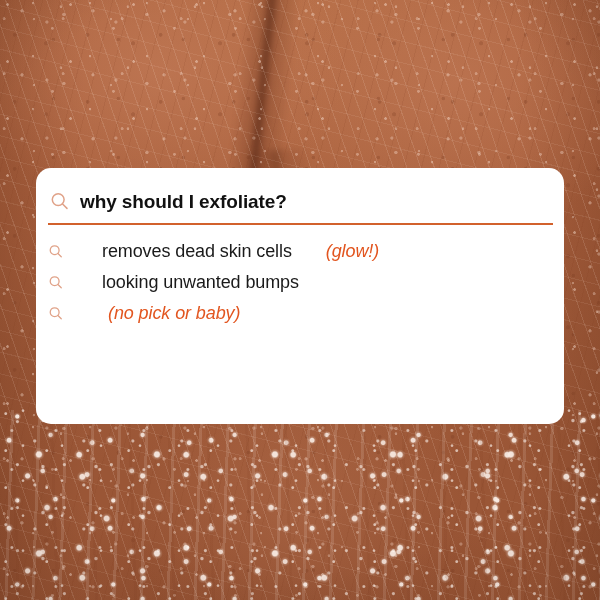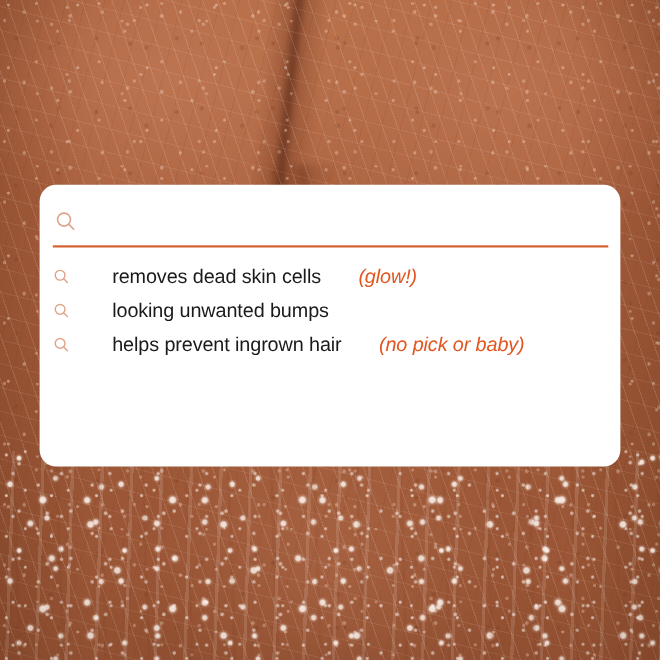--- a/index.html
+++ b/index.html
@@ -283,20 +283,21 @@
   <div class="wet-bands"></div>
   <div class="vignette"></div>
 
   <div class="card">
 
     <div class="card-head">
       <svg class="mag mag-head" viewBox="0 0 24 24" aria-hidden="true">
         <circle cx="10.2" cy="9.6" r="5.9" fill="none" stroke="#e0a288" stroke-width="1.5"></circle>
         <line x1="14.6" y1="14.0" x2="19.0" y2="18.4" stroke="#e0a288" stroke-width="1.5" stroke-linecap="round"></line>
       </svg>
+      <div class="head-title">why should I exfoliate?</div>
     </div>
 
     <div class="divider"></div>
 
     <div class="rows">
 
       <div class="row">
         <svg class="mag" viewBox="0 0 24 24" aria-hidden="true">
           <circle cx="10.2" cy="9.6" r="5.9" fill="none" stroke="#e0a288" stroke-width="1.7"></circle>
           <line x1="14.6" y1="14.0" x2="19.0" y2="18.4" stroke="#e0a288" stroke-width="1.7" stroke-linecap="round"></line>
@@ -312,20 +313,19 @@
           <line x1="14.6" y1="14.0" x2="19.0" y2="18.4" stroke="#e0a288" stroke-width="1.7" stroke-linecap="round"></line>
         </svg>
         <span class="row-text">looking unwanted bumps</span>
       </div>
 
       <div class="row">
         <svg class="mag" viewBox="0 0 24 24" aria-hidden="true">
           <circle cx="10.2" cy="9.6" r="5.9" fill="none" stroke="#e0a288" stroke-width="1.7"></circle>
           <line x1="14.6" y1="14.0" x2="19.0" y2="18.4" stroke="#e0a288" stroke-width="1.7" stroke-linecap="round"></line>
         </svg>
-        <span class="row-text">helps prevent ingrown hair</span>
         <span class="row-note">(no pick or baby)</span>
       </div>
 
 
     </div>
   </div>
 </div>
 
 </body></html>

